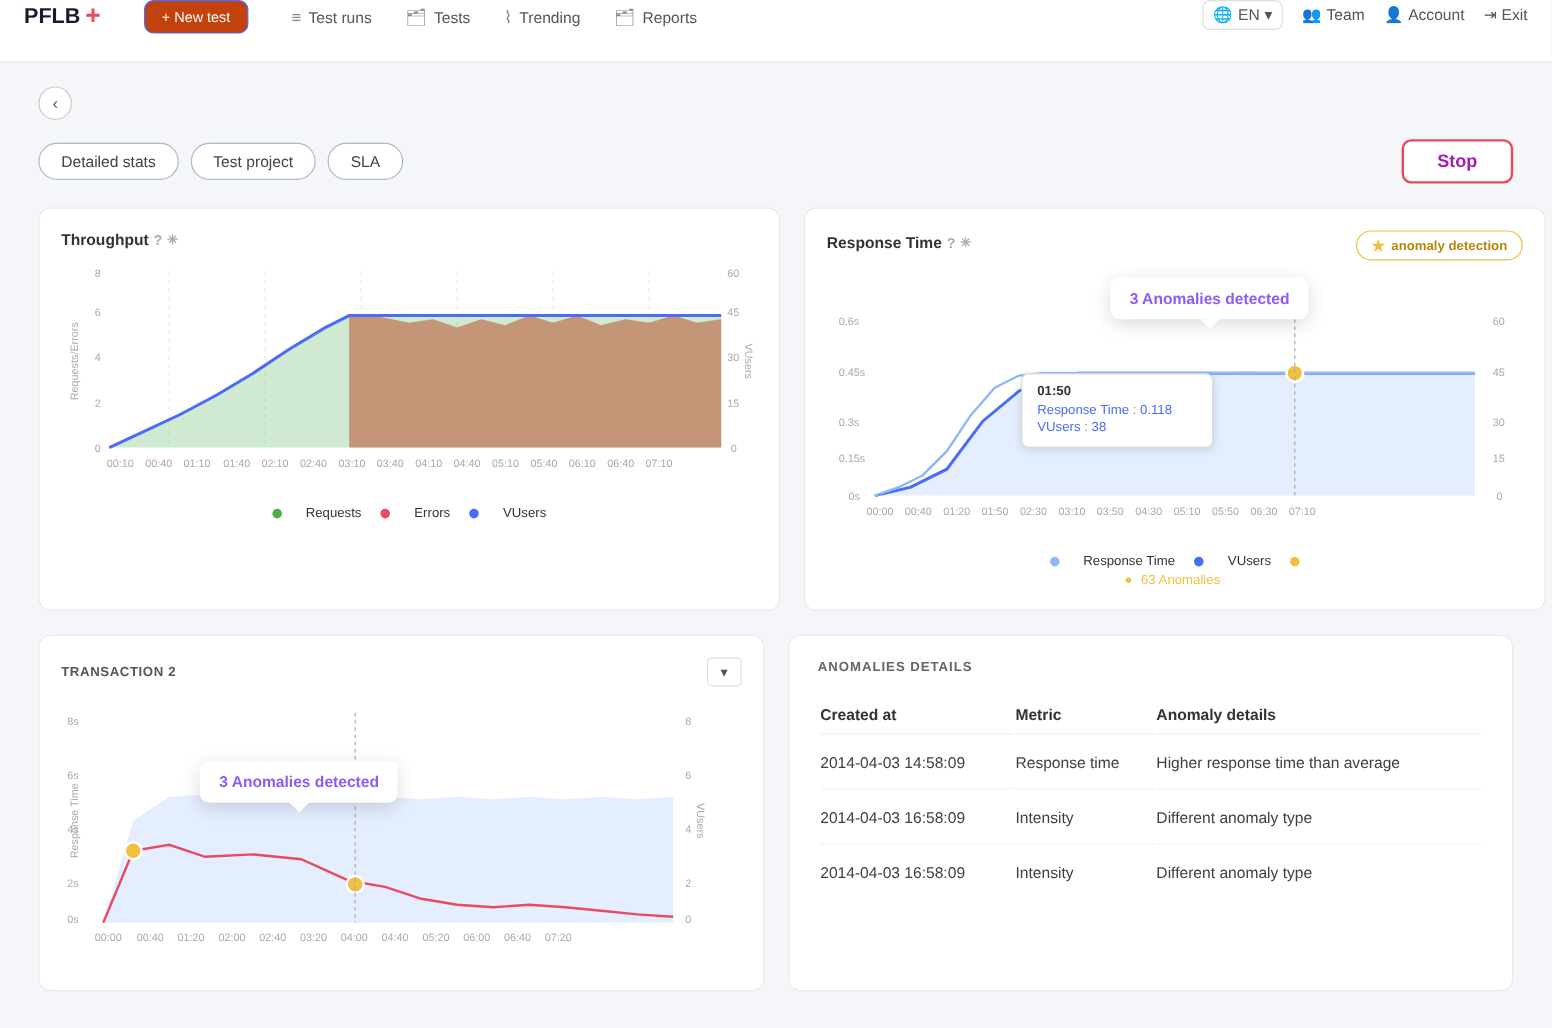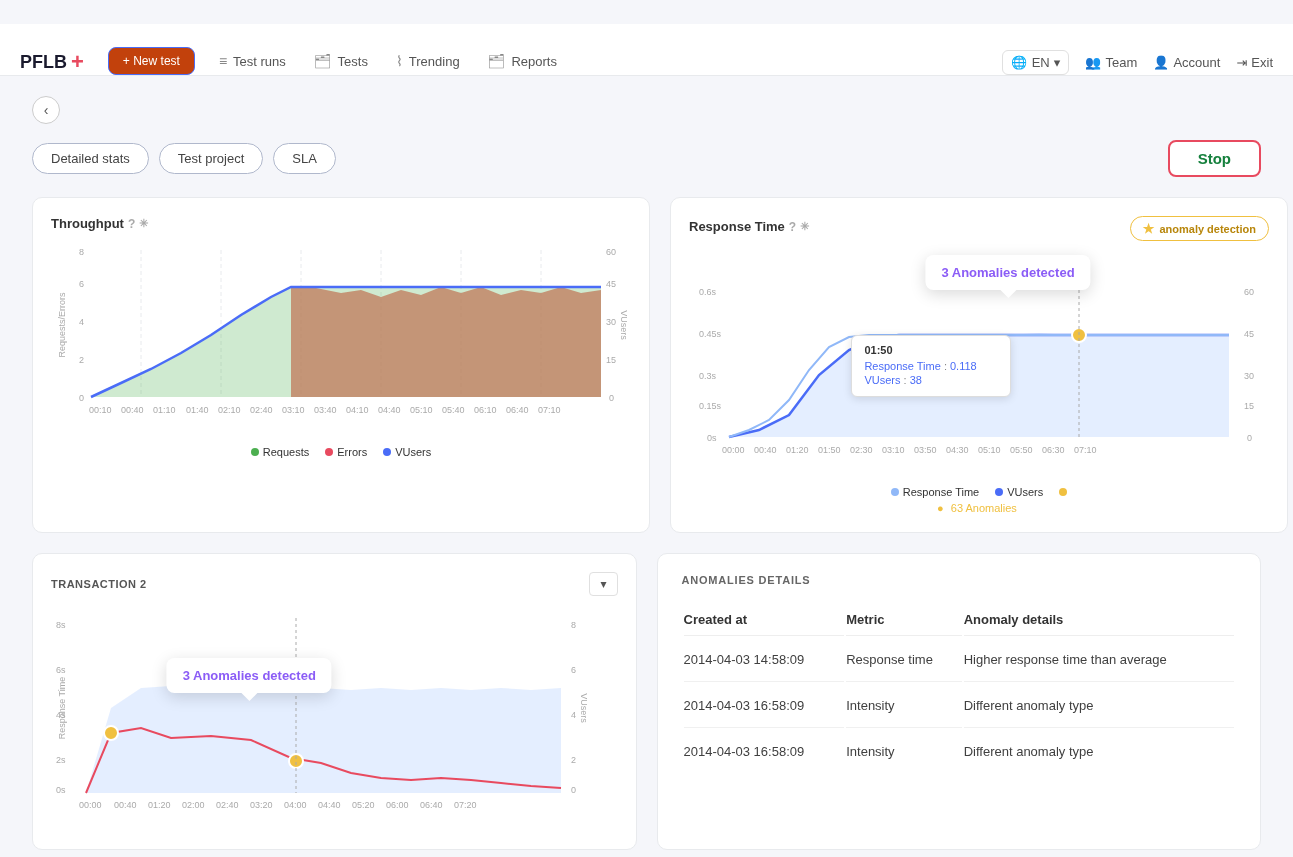--- a/index.html
+++ b/index.html
@@ -1,50 +1,50 @@
 <!DOCTYPE html>
 <html><head>
   <meta charset="utf-8">
   <style>
     * { box-sizing: border-box; margin: 0; padding: 0; }
     body { font-family: -apple-system, BlinkMacSystemFont, 'Segoe UI', sans-serif; background: #f5f6fa; color: #333; font-size: 13px; }
 
     
-    .header { background: #fff; border-bottom: 1px solid #e8eaed; display: flex; align-items: flex-end; padding: 0 20px; height: 52px; gap: 12px; margin-top: 24px; }
+    .header { background: #fff; border-bottom: 1px solid #e8eaed; display: flex; align-items: flex-start; padding: 0 20px; height: 52px; gap: 24px; }
     .logo { display: flex; align-items: center; gap: 4px; font-weight: 700; font-size: 18px; color: #1a1a2e; margin-right: 12px; }
     .logo-plus { color: #e84a5f; font-size: 22px; }
     .header-nav { display: flex; gap: 4px; flex: 1; }
     .nav-item { display: flex; align-items: center; gap: 6px; padding: 6px 12px; border-radius: 6px; cursor: pointer; color: #555; font-size: 13px; white-space: nowrap; }
     .nav-item .icon { font-size: 14px; color: #888; }
     .header-right { display: flex; align-items: center; gap: 16px; }
     .lang-selector { display: flex; align-items: center; gap: 4px; cursor: pointer; font-size: 13px; color: #555; border: 1px solid #e0e0e0; border-radius: 6px; padding: 4px 8px; }
     .header-link { display: flex; align-items: center; gap: 4px; color: #555; cursor: pointer; font-size: 13px; }
 
     
     .page { padding: 20px 32px; }
     .breadcrumb-row { display: flex; align-items: center; gap: 10px; margin-bottom: 16px; }
     .back-btn { width: 28px; height: 28px; border-radius: 50%; border: 1px solid #ccc; display: flex; align-items: center; justify-content: center; cursor: pointer; color: #555; font-size: 14px; background: #fff; }
     .page-title { font-size: 22px; font-weight: 700; color: #1a1a2e; }
 
     .tab-row { display: flex; align-items: center; justify-content: space-between; margin-bottom: 20px; }
     .tabs { display: flex; gap: 10px; }
     .tab-btn { padding: 7px 18px; border: 1.5px solid #b0b8cc; border-radius: 20px; background: #fff; cursor: pointer; font-size: 13px; color: #444; font-weight: 500; }
-    .stop-btn { padding: 8px 28px; border: 2px solid #e84a5f; border-radius: 8px; background: #fff; color: #15803d; font-size: 15px; font-weight: 600; cursor: pointer; }
+    .stop-btn { padding: 8px 28px; border: 2px solid #e84a5f; border-radius: 8px; background: #fff; color: #a21caf; font-size: 15px; font-weight: 600; cursor: pointer; }
 
     
     .charts-row { display: grid; grid-template-columns: 1fr 1fr; gap: 20px; margin-bottom: 20px; }
     .chart-card { background: #fff; border-radius: 10px; padding: 18px; border: 1px solid #e8eaed; }
     .chart-title { font-size: 13px; font-weight: 600; color: #333; margin-bottom: 4px; display: flex; align-items: center; gap: 4px; }
     .chart-title .help-icon { color: #aaa; font-size: 12px; cursor: pointer; }
     .chart-title .loading-icon { color: #aaa; font-size: 11px; }
 
     
     .chart-area { position: relative; }
     .chart-legend { display: flex; gap: 16px; margin-top: 8px; justify-content: center; font-size: 11px; }
-    .legend-item { display: flex; align-items: center; gap: 4px; }
+    .legend-item { display: flex; align-items: center; gap: 20px; }
     .legend-dot { width: 8px; height: 8px; border-radius: 50%; }
 
     
     .anomaly-badge { display: flex; align-items: center; gap: 5px; padding: 4px 12px; background: #fff; border: 1.5px solid #f0c040; border-radius: 16px; font-size: 11px; font-weight: 600; color: #b8860b; cursor: pointer; }
     .anomaly-star { color: #f0c040; font-size: 13px; }
 
     
     .chart-tooltip { position: absolute; background: #fff; border: 1px solid #ddd; border-radius: 6px; padding: 8px 12px; font-size: 11px; box-shadow: 0 2px 8px rgba(0,0,0,0.12); pointer-events: none; }
     .tooltip-time { font-weight: 600; color: #333; margin-bottom: 4px; }
     .tooltip-row { color: #888; margin-bottom: 2px; }

